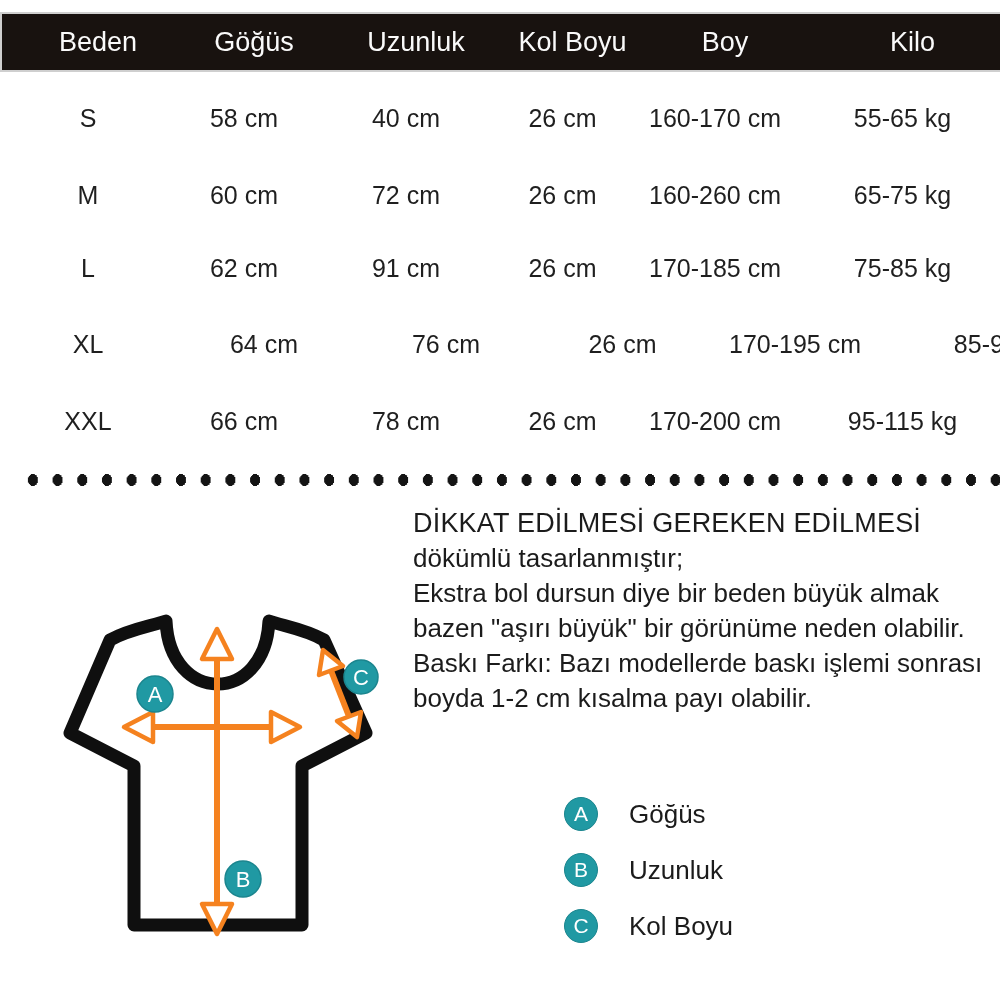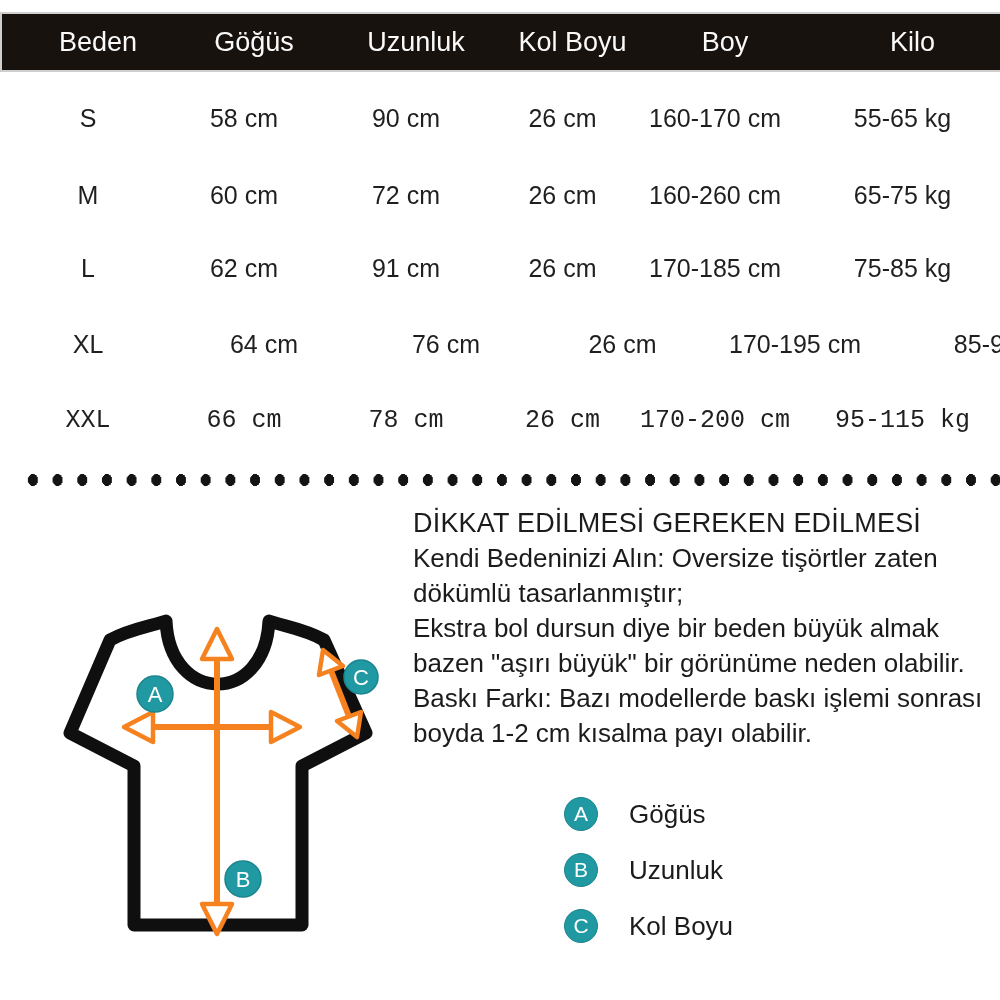--- a/index.html
+++ b/index.html
@@ -55,21 +55,21 @@
     <span class="cell">Kol Boyu</span>
     <span class="cell">Boy</span>
     <span class="cell">Kilo</span>
   </div>
 </div>
 
 <div>
     <div class="trow rowpos" style="top: 103px;">
       <span class="cell">S</span>
       <span class="cell">58 cm</span>
-      <span class="cell">90 cm</span>
+      <span class="cell">40 cm</span>
       <span class="cell">26 cm</span>
       <span class="cell">160-170 cm</span>
       <span class="cell">55-65 kg</span>
     </div>
     <div class="trow rowpos" style="top: 180px;">
       <span class="cell">M</span>
       <span class="cell">60 cm</span>
       <span class="cell">72 cm</span>
       <span class="cell">26 cm</span>
       <span class="cell">160-260 cm</span>
@@ -84,21 +84,21 @@
       <span class="cell">75-85 kg</span>
     </div>
     <div class="trow rowpos" style="top: 329px; gap: 20px;">
       <span class="cell">XL</span>
       <span class="cell">64 cm</span>
       <span class="cell">76 cm</span>
       <span class="cell">26 cm</span>
       <span class="cell">170-195 cm</span>
       <span class="cell">85-95 kg</span>
     </div>
-    <div class="trow rowpos" style="top: 406px; font-family: Liberation Mono, monospace;">
+    <div class="trow rowpos" style="top: 406px;">
       <span class="cell">XXL</span>
       <span class="cell">66 cm</span>
       <span class="cell">78 cm</span>
       <span class="cell">26 cm</span>
       <span class="cell">170-200 cm</span>
       <span class="cell">95-115 kg</span>
     </div>
   </div>
 
 <div class="dots"></div>
@@ -138,21 +138,20 @@
     <text x="243" y="887" text-anchor="middle" font-size="22" fill="#ffffff">B</text>
   </g>
   <g>
     <circle cx="361" cy="677" r="17" fill="#2099a3" stroke="#1b858e" stroke-width="1.5"></circle>
     <text x="361" y="685" text-anchor="middle" font-size="22" fill="#ffffff">C</text>
   </g>
 </svg>
 
 <div class="tips">
   <div class="tips-title">DİKKAT EDİLMESİ GEREKEN EDİLMESİ</div>
-  <div class="tips-line">Kendi Bedeninizi Alın: Oversize tişörtler zaten</div>
   <div class="tips-line">dökümlü tasarlanmıştır;</div>
   <div class="tips-line">Ekstra bol dursun diye bir beden büyük almak</div>
   <div class="tips-line">bazen "aşırı büyük" bir görünüme neden olabilir.</div>
   <div class="tips-line">Baskı Farkı: Bazı modellerde baskı işlemi sonrası</div>
   <div class="tips-line">boyda 1-2 cm kısalma payı olabilir.</div>
 </div>
 
 <div class="legend">
   <div class="legend-item">
     <span class="legend-badge">A</span>

